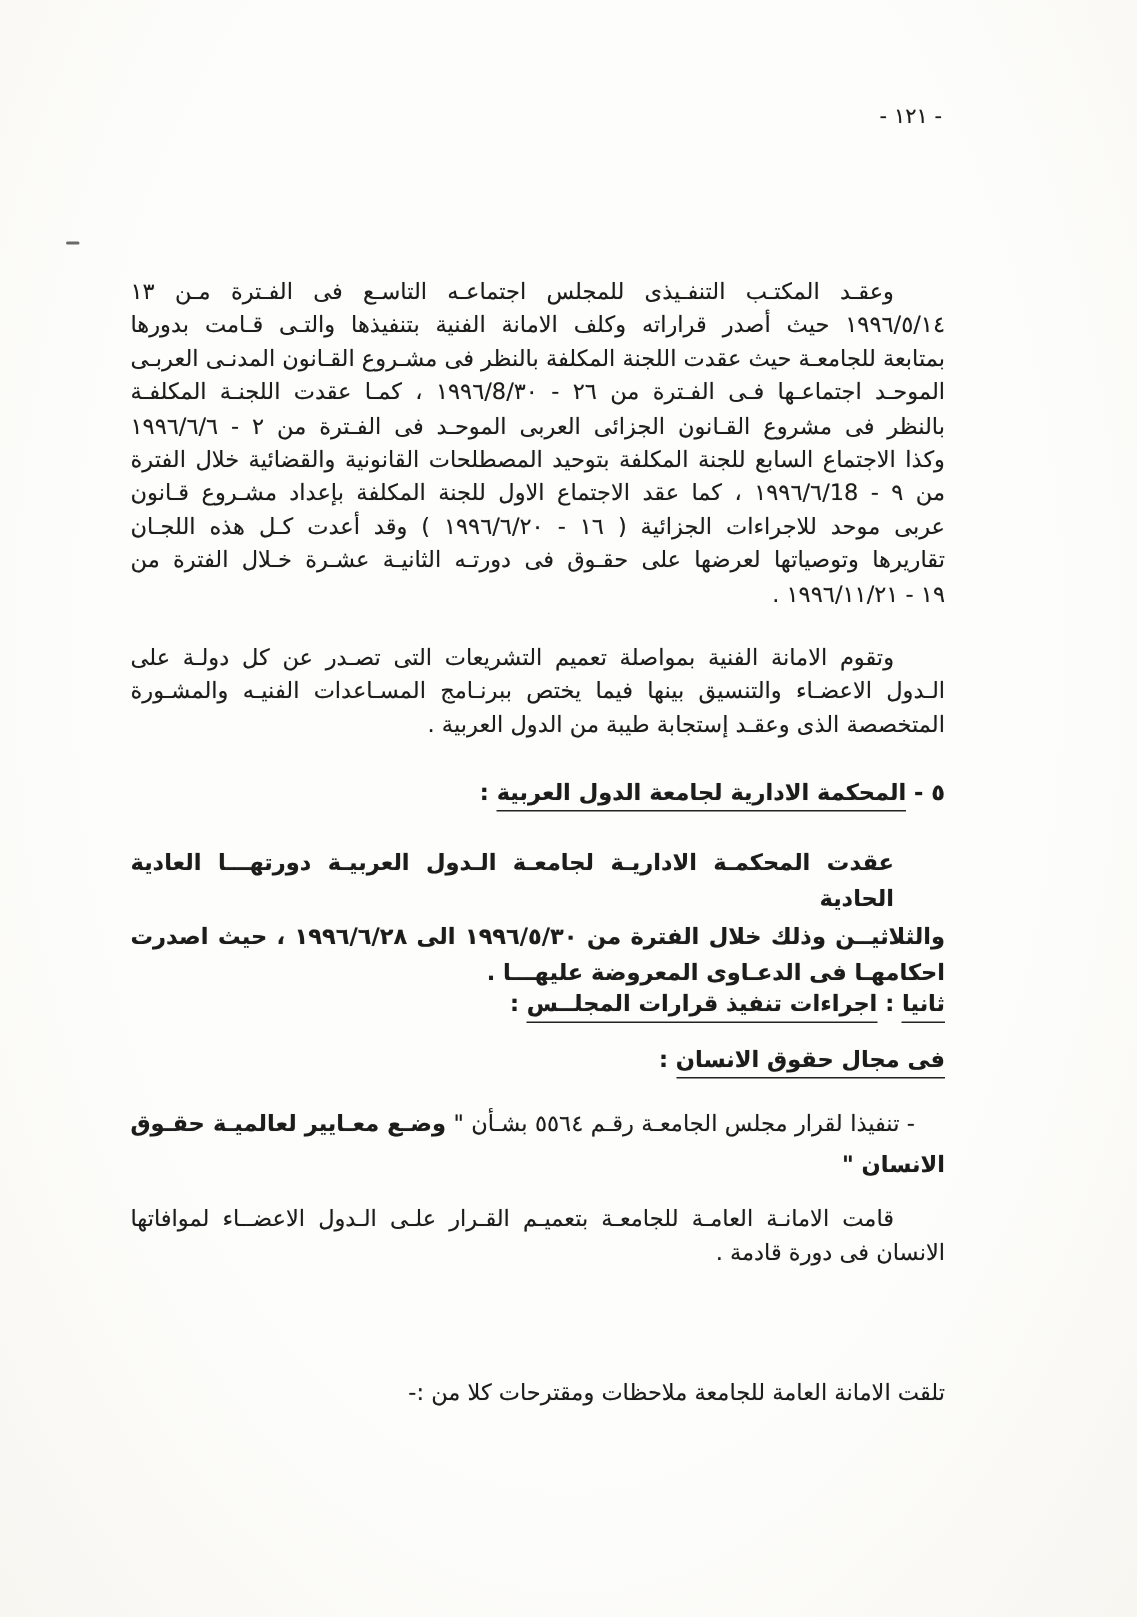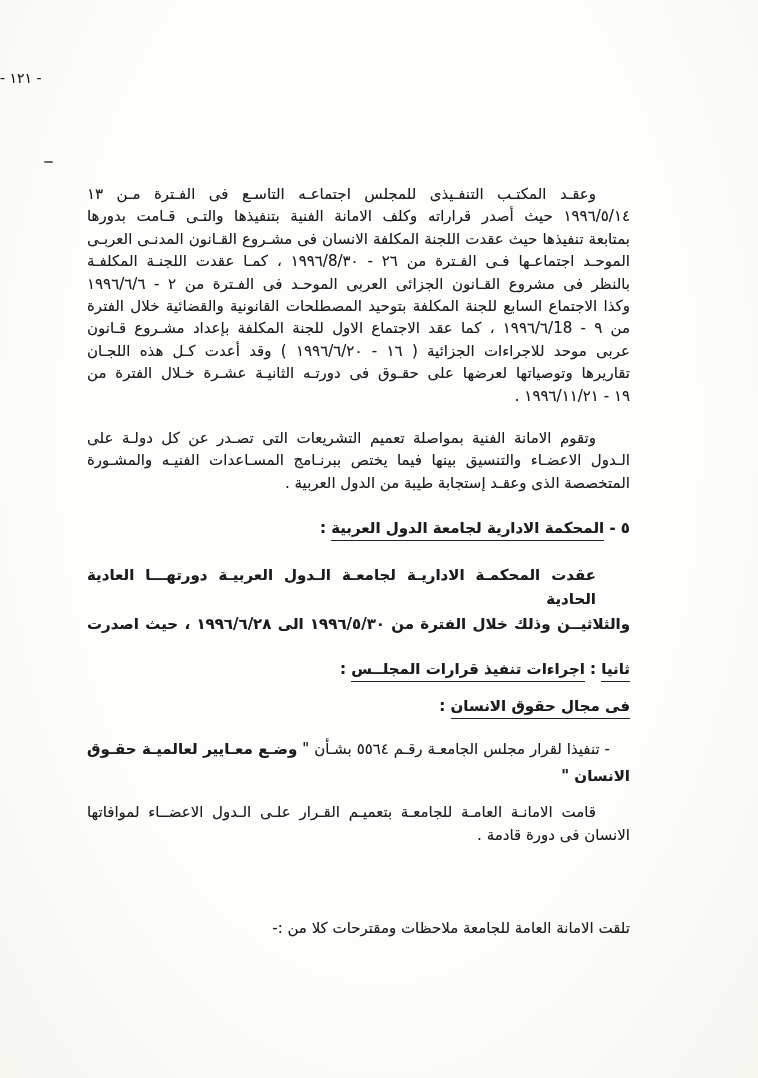--- a/index.html
+++ b/index.html
@@ -5,21 +5,21 @@
   html,body{margin:0;padding:0;}
   body{
     width:758px;height:1078px;position:relative;overflow:hidden;
     background:radial-gradient(ellipse at 50% 40%, #fdfdfb 60%, #f7f6f1 100%);
     font-family:"DejaVu Sans", sans-serif;
     color:#1c1c1c;
   }
   .page{position:absolute;inset:0;}
   .pagenum{
     position:absolute;top:70px;left:0;width:628px;
-    text-align:left;font-size:14px;letter-spacing:1px;
+    text-align:right;font-size:14px;letter-spacing:1px;
     text-shadow:0 0 .5px rgba(20,20,20,.45);
   }
   .artifact-dash{
     position:absolute;top:161px;left:44px;width:9px;height:2px;
     background:#3a3a3a;opacity:.75;border-radius:1px;
   }
   .block{
     position:absolute;right:128px;width:543px;
     font-size:15px;line-height:22.4px;
     text-shadow:0 0 .5px rgba(20,20,20,.4);
@@ -47,40 +47,41 @@
 </head>
 <body>
 
 <div class="page">
   <div class="pagenum">- ١٢١ -</div>
   <div class="artifact-dash"></div>
   <div>
       <div id="blk-para-exec-office" class="block para">
         <div class="ln first"><span>وعقـد المكتـب التنفـيذى للمجلس اجتماعـه التاسـع فى الفـترة مـن ١٣</span></div>
         <div class="ln"><span>١٩٩٦/٥/١٤ حيث أصدر قراراته وكلف الامانة الفنية بتنفيذها والتـى قـامت بدورها</span></div>
-        <div class="ln"><span>بمتابعة تنفيذها حيث عقدت اللجنة المكلفة الانسان فى مشـروع القـانون المدنـى العربـى</span></div>
+        <div class="ln"><span>بمتابعة للجامعـة حيث عقدت اللجنة المكلفة بالنظر فى مشـروع القـانون المدنـى العربـى</span></div>
         <div class="ln"><span>الموحـد اجتماعـها فـى الفـترة من ٢٦ - ١٩٩٦/8/٣٠ ، كمـا عقدت اللجنـة المكلفـة</span></div>
         <div class="ln"><span>بالنظر فى مشروع القـانون الجزائى العربى الموحـد فى الفـترة من ٢ - ١٩٩٦/٦/٦</span></div>
         <div class="ln"><span>وكذا الاجتماع السابع للجنة المكلفة بتوحيد المصطلحات القانونية والقضائية خلال الفترة</span></div>
         <div class="ln"><span>من ٩ - ١٩٩٦/٦/18 ، كما عقد الاجتماع الاول للجنة المكلفة بإعداد مشـروع قـانون</span></div>
         <div class="ln"><span>عربى موحد للاجراءات الجزائية ( ١٦ - ١٩٩٦/٦/٢٠ ) وقد أعدت كـل هذه اللجـان</span></div>
         <div class="ln"><span>تقاريرها وتوصياتها لعرضها على حقـوق فى دورتـه الثانيـة عشـرة خـلال الفترة من</span></div>
         <div class="ln last"><span>١٩ - ١٩٩٦/١١/٢١ .</span></div>
       </div>
       <div id="blk-para-legislation-circulation" class="block para">
         <div class="ln first"><span>وتقوم الامانة الفنية بمواصلة تعميم التشريعات التى تصـدر عن كل دولـة على</span></div>
         <div class="ln"><span>الـدول الاعضـاء والتنسيق بينها فيما يختص ببرنـامج المسـاعدات الفنيـه والمشـورة</span></div>
         <div class="ln last"><span>المتخصصة الذى وعقـد إستجابة طيبة من الدول العربية .</span></div>
       </div>
       <div id="blk-heading-admin-court" class="block line">
         <div class="ln last"><span class="b">٥ - </span><span class="b u">المحكمة الادارية لجامعة الدول العربية</span><span class="b"> :</span></div>
       </div>
       <div id="blk-para-admin-court-session" class="block para bold">
         <div class="ln first"><span>عقدت المحكمـة الاداريـة لجامعـة الـدول العربيـة دورتهـــا العادية الحادية</span></div>
         <div class="ln"><span>والثلاثيــن وذلك خلال الفترة من ١٩٩٦/٥/٣٠ الى ١٩٩٦/٦/٢٨ ، حيث اصدرت</span></div>
+        <div class="ln last"><span>احكامهـا فى الدعـاوى المعروضة عليهـــا .</span></div>
       </div>
       <div id="blk-heading-secondly-implementation" class="block line">
         <div class="ln last"><span class="b u">ثانيا</span><span class="b"> : </span><span class="b u">اجراءات تنفيذ قرارات المجلــس</span><span class="b"> :</span></div>
       </div>
       <div id="blk-heading-human-rights-domain" class="block line">
         <div class="ln last"><span class="b u">فى مجال حقوق الانسان</span><span class="b"> :</span></div>
       </div>
       <div id="blk-para-resolution-5564" class="block para">
         <div class="ln first"><span>- تنفيذا لقرار مجلس الجامعـة رقـم ٥٥٦٤ بشـأن " </span><span class="b">وضـع معـايير لعالميـة حقـوق</span></div>
         <div class="ln last"><span class="b">الانسان "</span></div>

